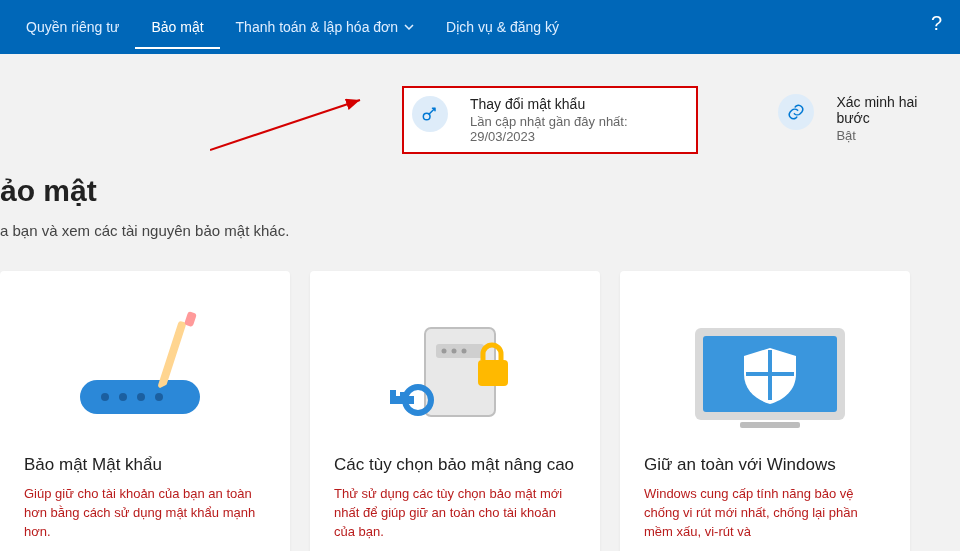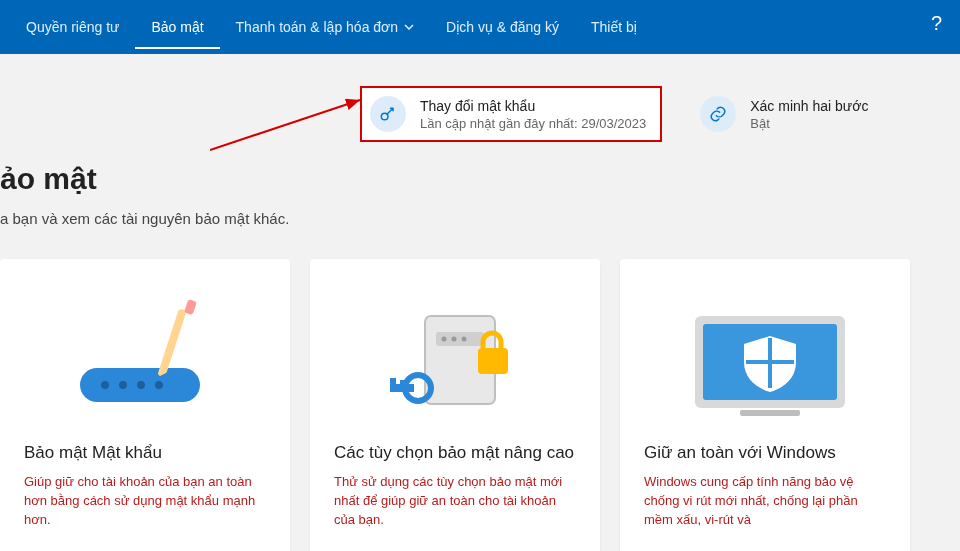--- a/index.html
+++ b/index.html
@@ -2,21 +2,21 @@
 <html><head>
 <meta charset="utf-8">
 <style>
   * { box-sizing: border-box; margin: 0; padding: 0; }
   html, body { width: 960px; height: 551px; overflow: hidden; font-family: "Segoe UI", Arial, sans-serif; background: #f2f2f2; }
   .topbar { background: #0067b8; height: 54px; display: flex; align-items: center; padding: 0 10px 0 10px; position: relative; }
   .tab { color: #dfeeff; font-size: 14px; padding: 14px 16px; cursor: pointer; display: flex; align-items: center; gap: 6px; }
   .tab.active { color: #ffffff; font-weight: 400; border-bottom: 2px solid #fff; padding-bottom: 12px; }
   .help { position: absolute; right: 18px; top: 12px; color: #fff; font-size: 20px; cursor: pointer; }
   .header-row { display: flex; gap: 30px; padding: 32px 0 10px 360px; position: relative; }
-  .tile { display: flex; gap: 14px; align-items: center; padding: 8px 14px 8px 8px; }
+  .tile { display: flex; gap: 22px; align-items: flex-start; padding: 8px 14px 8px 8px; margin-left: 42px; }
   .tile.highlight { border: 2px solid #d40000; background: #fff; }
   .icon-circle { width: 36px; height: 36px; border-radius: 50%; background: #deecf9; display: flex; align-items: center; justify-content: center; flex: 0 0 36px; }
   .tile-title { font-size: 14px; color: #222; font-weight: 400; }
   .tile-sub { font-size: 13px; color: #666; margin-top: 2px; }
   .arrow-svg { position: absolute; left: 210px; top: 95px; pointer-events: none; }
   .page-heading { font-size: 30px; font-weight: 600; color: #222; padding: 10px 16px 14px 0; margin-left: -30px; }
   .page-sub { font-size: 15px; color: #444; margin-left: -30px; margin-bottom: 32px; }
   .page-body { padding-left: 30px; }
   .cards { display: flex; gap: 20px; margin-left: -30px; }
   .card { background: #fff; border-radius: 4px; width: 290px; height: 310px; padding: 24px 24px; box-shadow: 0 1px 3px rgba(0,0,0,.06); }
@@ -38,23 +38,20 @@
   <div class="tab">
     <span>Thanh toán &amp; lập hóa đơn</span>
     <span>
       <svg width="10" height="6" viewBox="0 0 10 6">
           <path d="M1 1l4 4 4-4" stroke="#dfeeff" stroke-width="1.5" fill="none"></path>
         </svg>
     </span>
   </div>
   <div class="tab">
       <span>Dịch vụ &amp; đăng ký</span>
-    </div>
-  <div class="tab">
-      <span>Thiết bị</span>
     </div>
   <div class="help">?</div>
 </div>
 
 <div class="header-row">
   <div class="tile highlight">
     <div class="icon-circle">
       <svg width="20" height="20" viewBox="0 0 24 24" fill="none">
         <circle cx="8" cy="15" r="4" stroke="#0078d4" stroke-width="1.8"></circle>
         <path d="M11 12l7-7m0 0v3m0-3h-3" stroke="#0078d4" stroke-width="1.8" stroke-linecap="round"></path>

